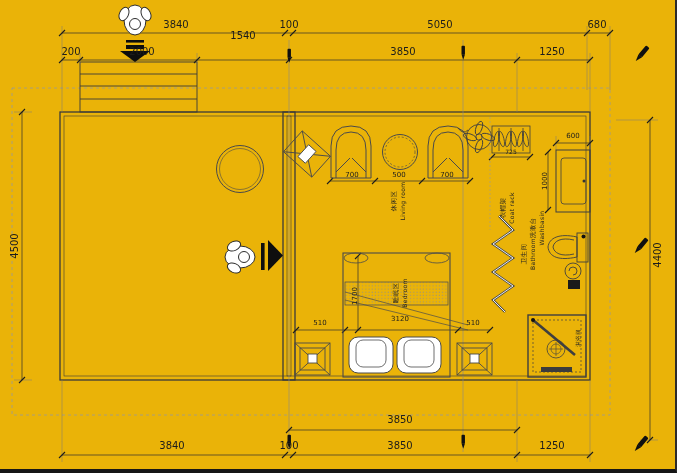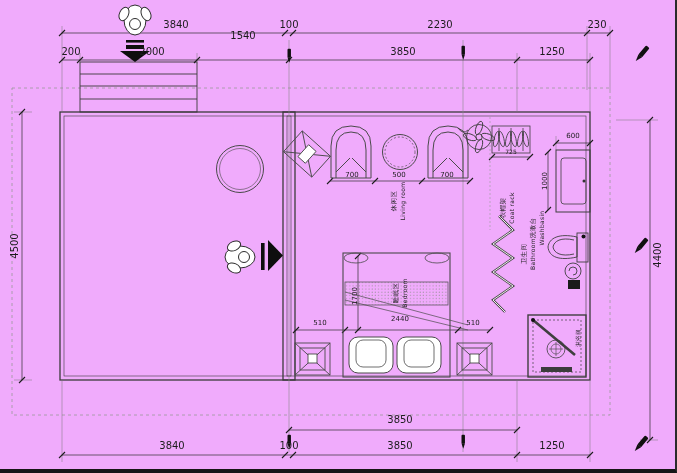--- a/index.html
+++ b/index.html
@@ -1,17 +1,17 @@
 <!DOCTYPE html>
 <html><head>
 <meta charset="utf-8">
 <style>
   html,body{margin:0;padding:0;background:#fff;}
   #frame{
-    position:relative;width:677px;height:473px;background:#f0abfc;
+    position:relative;width:677px;height:473px;background:#eab308;
     font-family:"DejaVu Sans","Liberation Sans",sans-serif;
     box-sizing:border-box;border-right:2px solid #2b2b2b;border-bottom:4px solid #161616;
     overflow:hidden;
   }
   #plan-svg{position:absolute;left:0;top:0;z-index:1;}
   .txt{position:absolute;z-index:2;color:#1c1c1c;white-space:nowrap;
        transform:translate(-50%,-50%);font-size:10px;line-height:1;}
   .txt.sm{font-size:7px;}
   .txt.xs{font-size:6px;}
   .txt.vert{transform:translate(-50%,-50%) rotate(-90deg);}
@@ -228,42 +228,42 @@
     <use href="#pen" transform="translate(637,448) rotate(40)"></use>
     <use href="#pen" transform="translate(289,60) scale(0.75)"></use>
     <use href="#pen" transform="translate(463,57) scale(0.75)"></use>
     <use href="#pen" transform="translate(289,446) scale(0.75)"></use>
     <use href="#pen" transform="translate(463,446) scale(0.75)"></use>
   </g>
 </svg>
 
 <span class="txt" style="left:176px;top:25px">3840</span>
 <span class="txt" style="left:289px;top:25px">100</span>
-<span class="txt" style="left:440px;top:25px">2230</span>
-<span class="txt" style="left:597px;top:25px">230</span>
+<span class="txt" style="left:440px;top:25px">5050</span>
+<span class="txt" style="left:597px;top:25px">680</span>
 
 <span class="txt" style="left:71px;top:52px">200</span>
-<span class="txt" style="left:152px;top:52px">2000</span>
+<span class="txt" style="left:142px;top:52px">2000</span>
 <span class="txt" style="left:243px;top:36px">1540</span>
 <span class="txt" style="left:403px;top:52px">3850</span>
 <span class="txt" style="left:552px;top:52px">1250</span>
 
 <span class="txt vert" style="left:15px;top:246px">4500</span>
 <span class="txt vert" style="left:658px;top:255px">4400</span>
 
 <span class="txt sm" style="left:352px;top:175px">700</span>
 <span class="txt sm" style="left:399px;top:175px">500</span>
 <span class="txt sm" style="left:447px;top:175px">700</span>
 
 <span class="txt xs" style="left:511px;top:152px">725</span>
 <span class="txt sm" style="left:573px;top:136px">600</span>
 <span class="txt sm vert" style="left:545px;top:181px">1000</span>
 
 <span class="txt sm" style="left:320px;top:323px">510</span>
-<span class="txt sm" style="left:400px;top:319px">2440</span>
+<span class="txt sm" style="left:400px;top:319px">3120</span>
 <span class="txt sm" style="left:473px;top:323px">510</span>
 <span class="txt sm vert" style="left:355px;top:296px">1700</span>
 
 <span class="txt" style="left:400px;top:420px">3850</span>
 <span class="txt" style="left:172px;top:446px">3840</span>
 <span class="txt" style="left:289px;top:446px">100</span>
 <span class="txt" style="left:400px;top:446px">3850</span>
 <span class="txt" style="left:552px;top:446px">1250</span>
 
 <div class="roomlbl" style="left:398px;top:201px">

